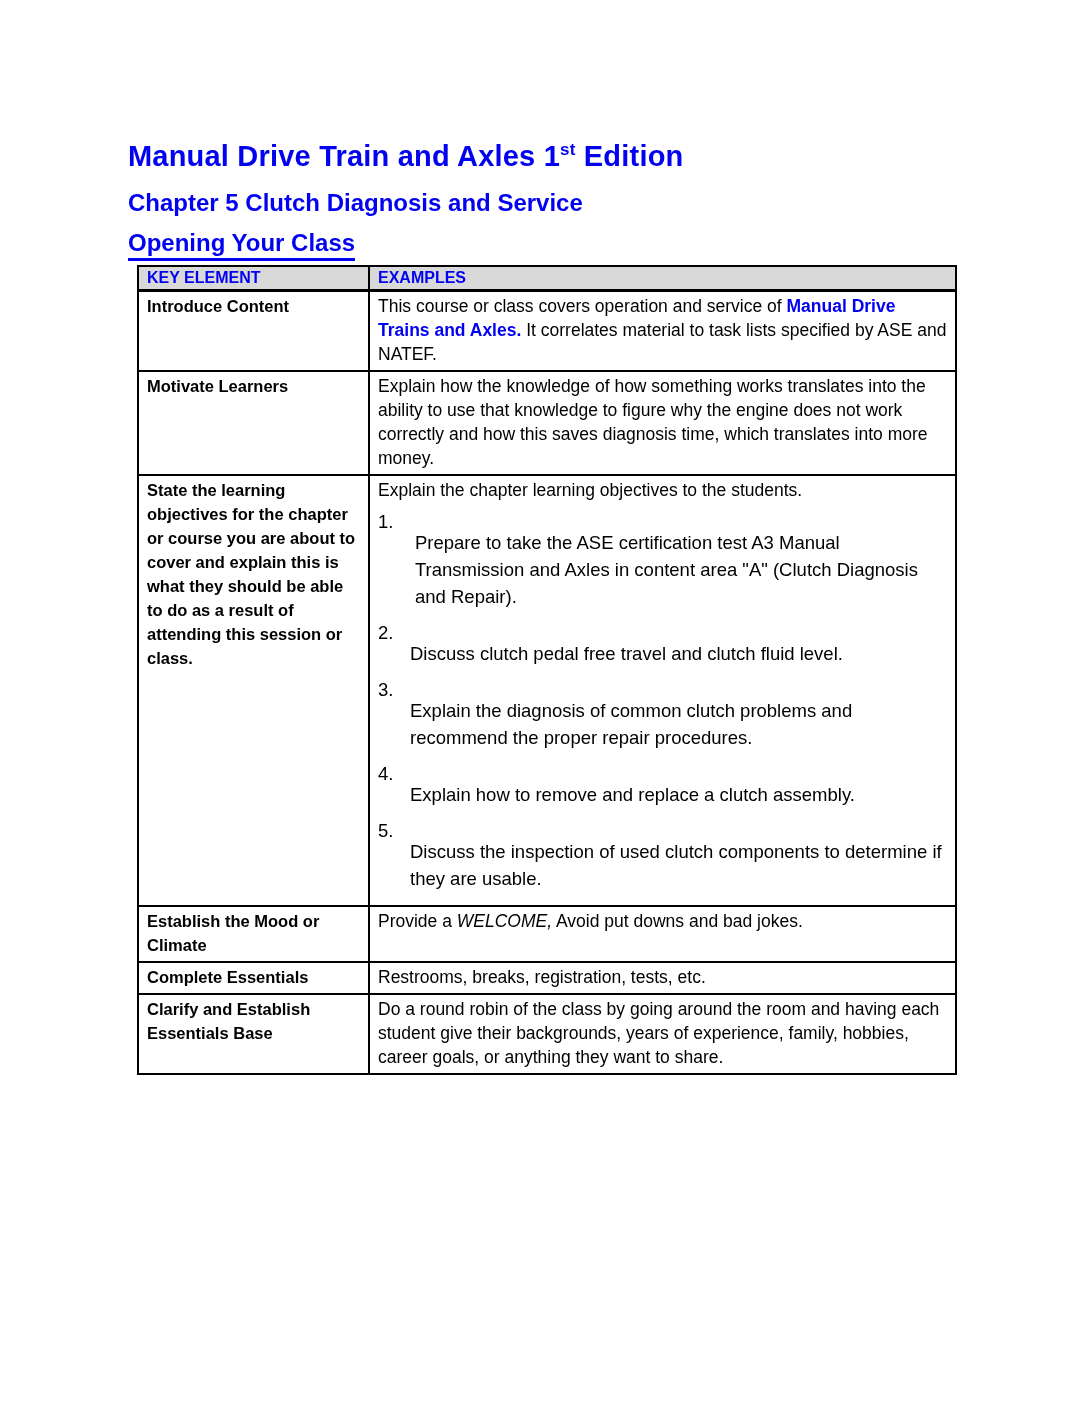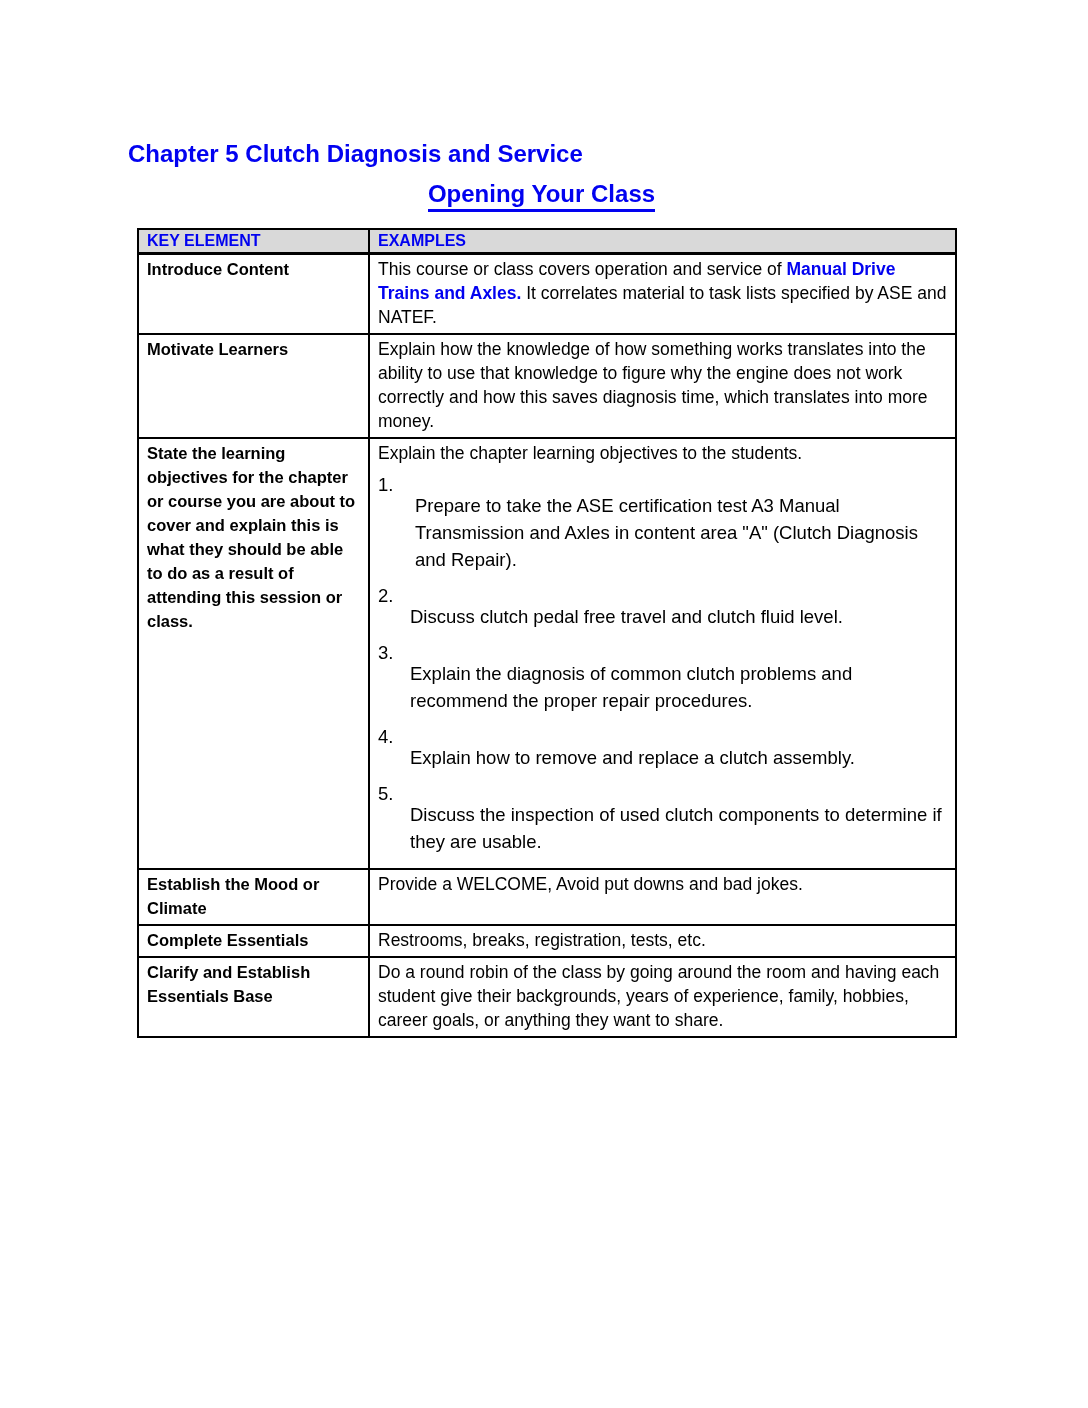--- a/index.html
+++ b/index.html
@@ -31,22 +31,21 @@
     vertical-align: super;
   }
   .chapter-heading {
     color: #0202f0;
     font-size: 24px;
     font-weight: bold;
     margin-bottom: 12px;
     white-space: nowrap;
   }
   .section-heading {
-    margin-bottom: 16px;
-    text-align: center;
+    margin-bottom: 4px;
   }
   .section-heading span {
     display: inline-block;
     color: #0202f0;
     font-size: 24px;
     font-weight: bold;
     border-bottom: 3px solid #0202f0;
     padding-bottom: 1px;
     white-space: nowrap;
   }
@@ -82,20 +81,21 @@
     font-size: 17.5px;
     line-height: 24px;
     padding-left: 10px;
     padding-top: 4px;
   }
   .inline-blue {
     color: #0202f0;
     font-weight: bold;
   }
   .inline-italic {
+    font-style: italic;
   }
   .objectives {
     list-style: none;
     margin-top: 6px;
   }
   .objective-item {
     display: flex;
     font-size: 18.5px;
     line-height: 27px;
     margin-bottom: 9px;
@@ -110,20 +110,21 @@
   .row-objectives    { height: 298px; }
   .row-mood          { height: 47px; border-radius: 26px; }
   .row-essentials    { height: 26px; }
   .row-knowledge     { height: 71px; }
 </style>
 </head>
 <body>
 
 <div class="page">
 
+  <h1 class="doc-title"><span>Manual Drive Train and Axles 1</span><sup>st</sup><span> Edition</span></h1>
 
   <h2 class="chapter-heading">Chapter 5 Clutch Diagnosis and Service</h2>
 
   <h2 class="section-heading"><span>Opening Your Class</span></h2>
 
   <table class="key-table">
     <colgroup>
       <col class="col-key">
       <col class="col-examples">
     </colgroup>

